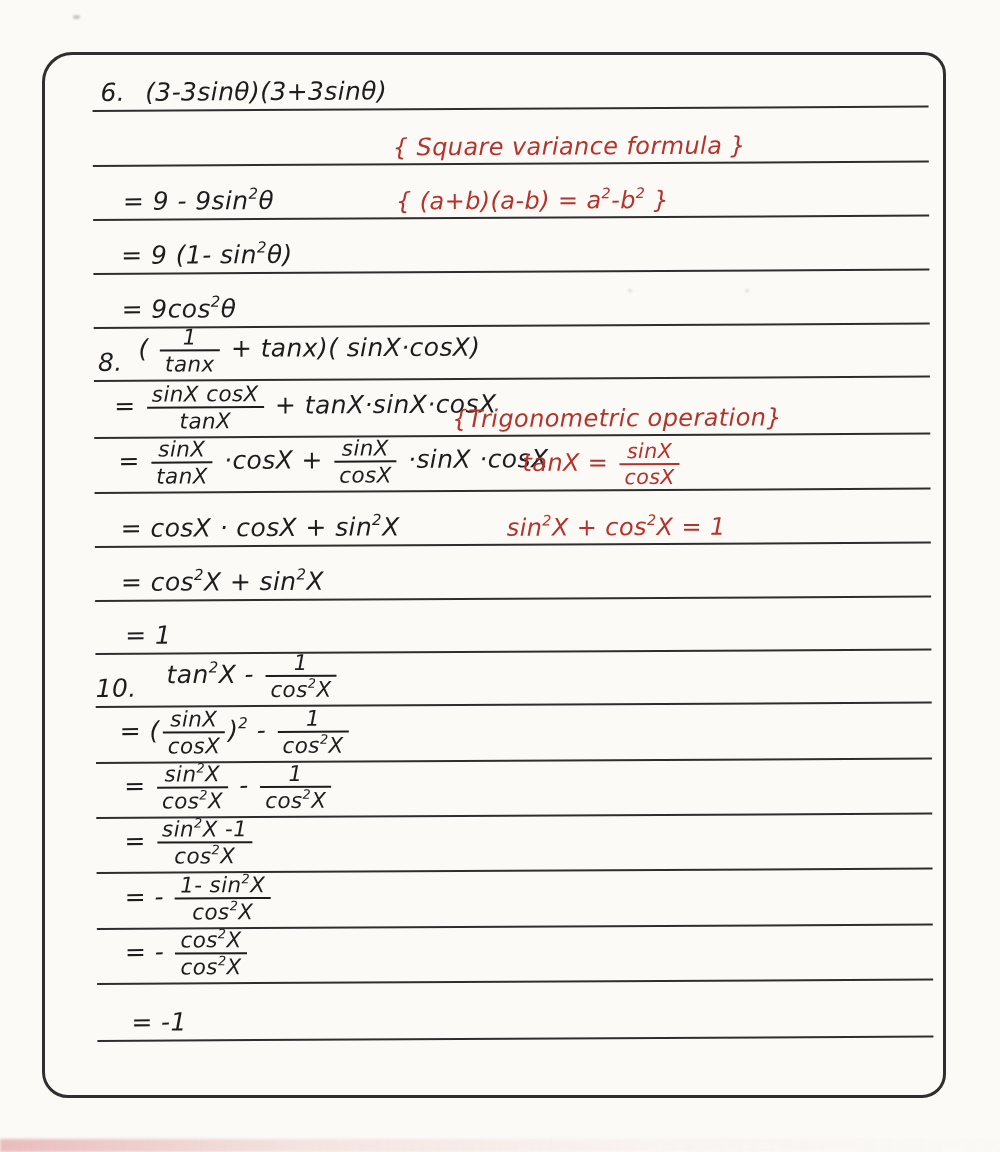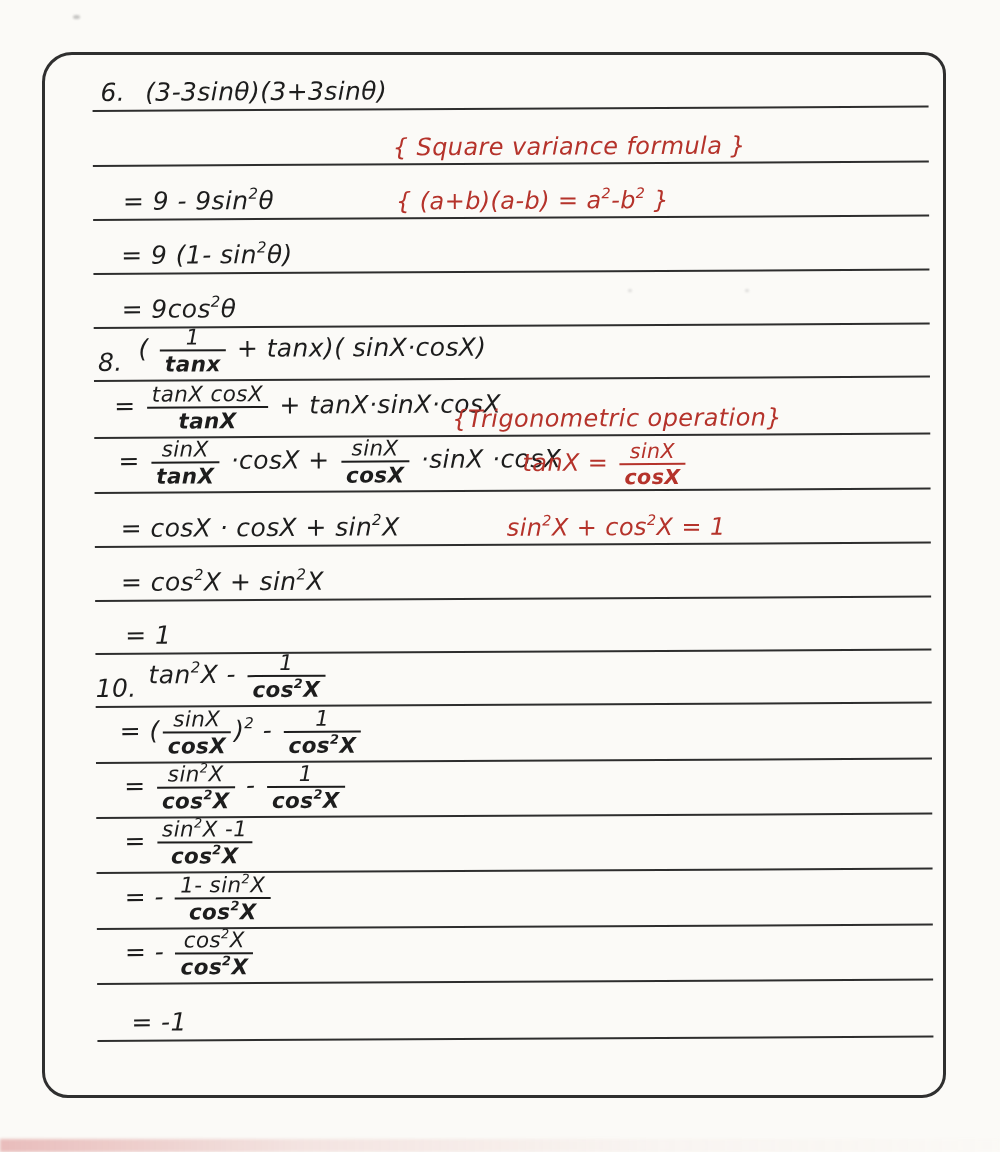--- a/index.html
+++ b/index.html
@@ -37,38 +37,38 @@
     white-space:nowrap;
   }
   .pnum{display:inline-block;}
   .math{display:inline-block;}
   sup.sup{font-size:0.6em;vertical-align:0.7em;line-height:0;}
   .frac{
     display:inline-block;text-align:center;vertical-align:-0.7em;
     line-height:1.1;margin:0 3px;font-size:0.86em;
   }
   .ftop{display:block;border-bottom:2.2px solid currentColor;padding:0 5px 1px;}
-  .fbot{display:block;padding:1px 5px 0;font-weight:bold;}
+  .fbot{display:block;padding:1px 5px 0;}
   .note{
     position:absolute;bottom:2px;color:var(--red);
     font-size:24px;letter-spacing:0.4px;white-space:nowrap;font-style:italic;
   }
   
   .r1{top:3px;padding-left:8px}   .r1 .pnum{margin-right:20px}
   .r2{top:58px;padding-left:30px}
   .r3{top:112px;padding-left:30px}
   .r4{top:166px;padding-left:28px}
   .r5{top:220px;padding-left:28px}
   .r6{top:273px;padding-left:4px} .r6 .pnum{margin-right:16px}
   .r7{top:330px;padding-left:20px}
   .r8{top:385px;padding-left:24px}
   .r9{top:439px;padding-left:26px}
   .r10{top:493px;padding-left:26px}
   .r11{top:546px;padding-left:30px}
-  .r12{top:599px;padding-left:0}  .r12 .pnum{margin-right:12px}
+  .r12{top:599px;padding-left:0}  .r12 .pnum{margin-right:30px}
   .r13{top:655px;padding-left:24px}
   .r14{top:710px;padding-left:28px}
   .r15{top:765px;padding-left:28px}
   .r16{top:821px;padding-left:28px}
   .r17{top:876px;padding-left:28px}
   .r18{top:933px;padding-left:34px}
   .r2 .note{left:300px}
   .r3 .note{left:303px}
   .r7 .note{left:358px}
   .r8 .note{left:428px;bottom:0}
@@ -106,21 +106,21 @@
         <span class="math">= 9 (1- sin<sup class="sup">2</sup>θ)</span>
       </div>
       <div class="row r5">
         <span class="math">= 9cos<sup class="sup">2</sup>θ</span>
       </div>
       <div class="row r6">
         <span class="pnum">8.</span>
         <span class="math">( <span class="frac"><span class="ftop">1</span><span class="fbot">tanx</span></span> + tanx)( sinX·cosX)</span>
       </div>
       <div class="row r7">
-        <span class="math">= <span class="frac"><span class="ftop">tanX cosX</span><span class="fbot">tanX</span></span> + tanX·sinX·cosX</span>
+        <span class="math">= <span class="frac"><span class="ftop">sinX cosX</span><span class="fbot">tanX</span></span> + tanX·sinX·cosX</span>
         <span class="note">{Trigonometric operation}</span>
       </div>
       <div class="row r8">
         <span class="math">= <span class="frac"><span class="ftop">sinX</span><span class="fbot">tanX</span></span> ·cosX + <span class="frac"><span class="ftop">sinX</span><span class="fbot">cosX</span></span> ·sinX ·cosX</span>
         <span class="note">tanX = <span class="frac"><span class="ftop">sinX</span><span class="fbot">cosX</span></span></span>
       </div>
       <div class="row r9">
         <span class="math">= cosX · cosX + sin<sup class="sup">2</sup>X</span>
         <span class="note">sin<sup class="sup">2</sup>X + cos<sup class="sup">2</sup>X = 1</span>
       </div>

